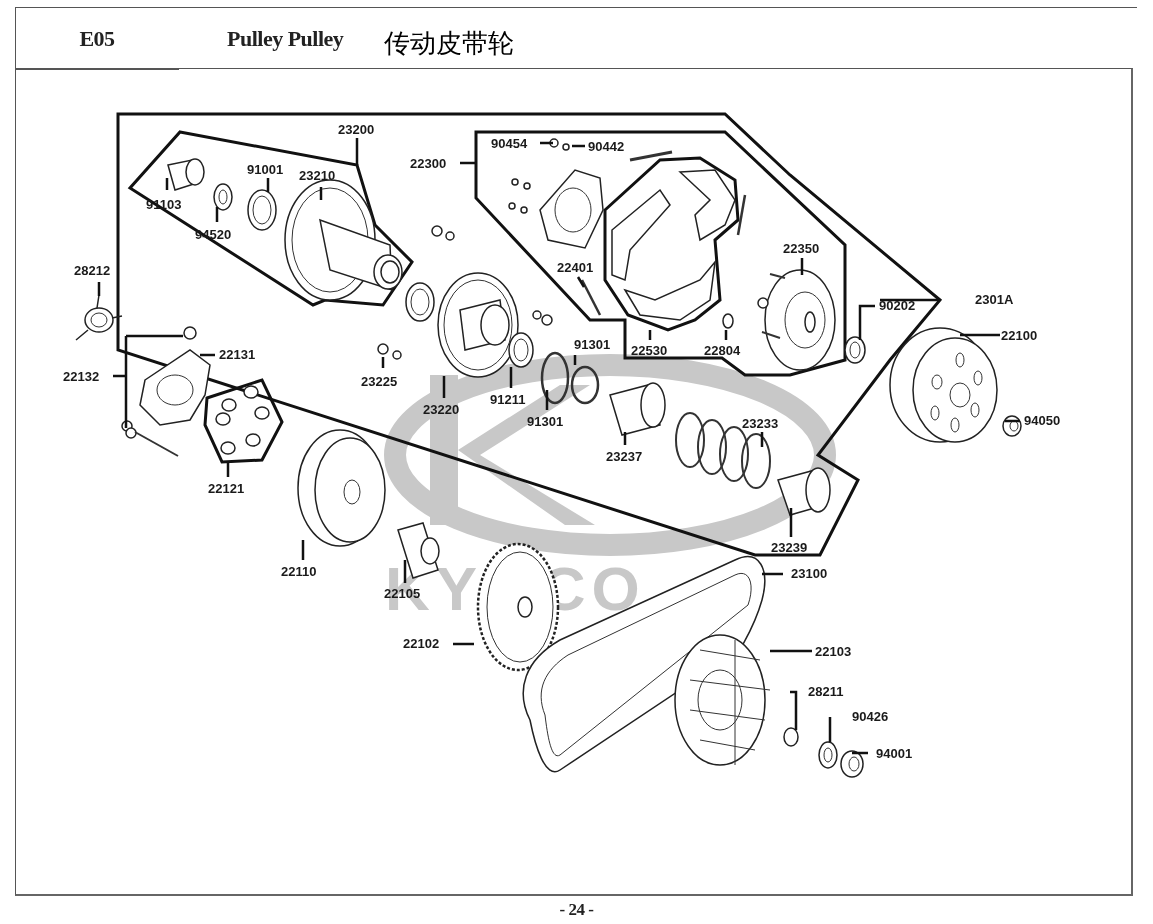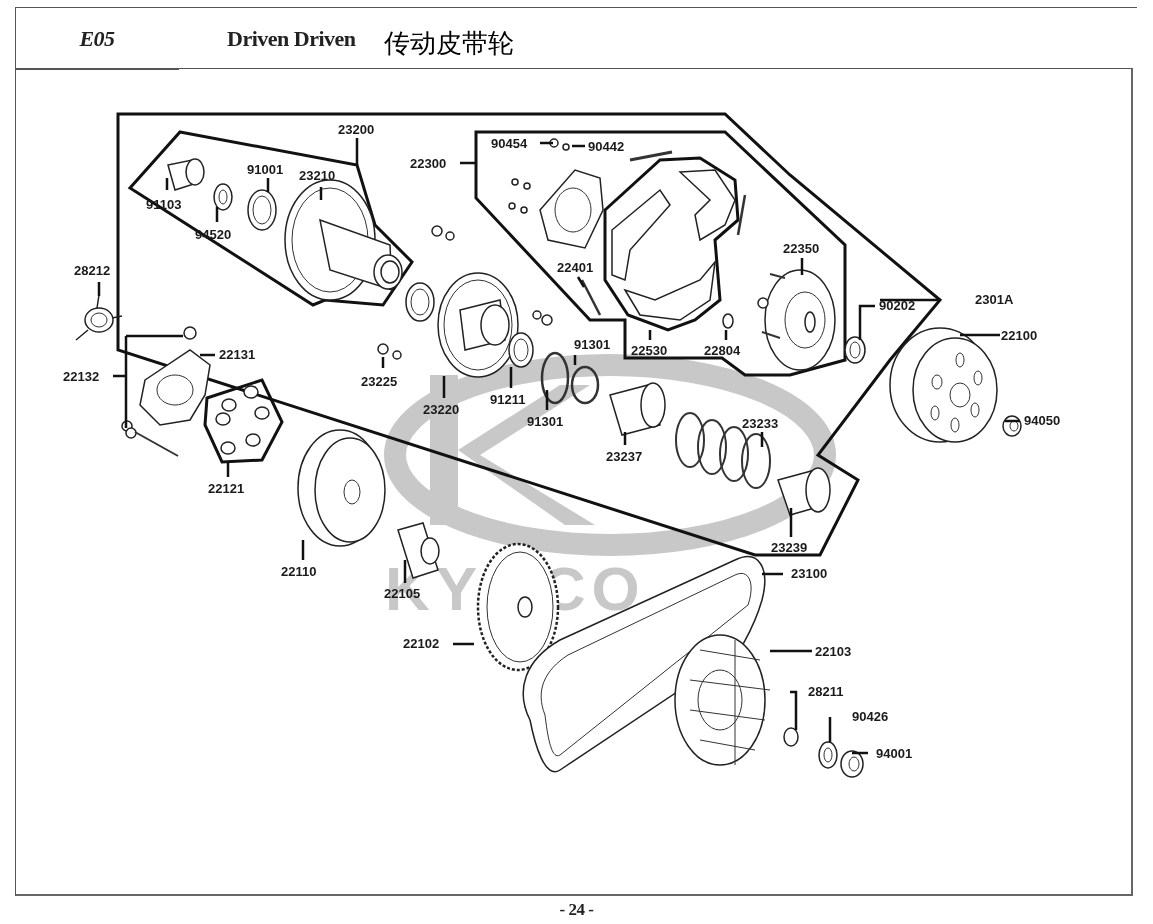--- a/index.html
+++ b/index.html
@@ -1,39 +1,39 @@
 <!DOCTYPE html>
 <html><head>
 <meta charset="utf-8">
 <style>
   html, body { margin:0; padding:0; background:#ffffff; }
   body { width:1153px; height:924px; position:relative; overflow:hidden; font-family:"Liberation Sans", sans-serif; }
   .hdr-box { position:absolute; border:1px solid #555; background:#fff; }
   #code-cell { left:15px; top:7px; width:162px; height:61px; display:flex; align-items:center; justify-content:center; }
   #title-cell { left:177px; top:7px; width:960px; height:61px; border-left:none; border-bottom:none; border-right:none; }
   .serif { font-family:"Liberation Serif", serif; font-weight:bold; color:#222; letter-spacing:-0.5px; }
-  #code-text { font-size:22px;font-style:italic; }
+  #code-text { font-size:22px; }
   #title-en { position:absolute; left:50px; top:18px; font-size:22px; }
   #title-cn { position:absolute; left:207px; top:18px; font-size:26px; font-weight:normal; font-family:"DejaVu Sans", sans-serif; }
   #frame { position:absolute; left:15px; top:68px; width:1115px; height:825px; border:1px solid #555; border-right:2px solid #666; border-bottom:2px solid #666; }
   #diagram { position:absolute; left:0; top:0; }
   #page-num { position:absolute; left:0; width:1153px; top:900px; text-align:center; font-size:17px; }
   .lbl { font-family:"Liberation Sans", sans-serif; font-weight:bold; font-size:13px; fill:#1a1a1a; }
   .ln { stroke:#111; stroke-width:3; fill:none; }
   .part { stroke:#222; stroke-width:1.5; fill:#fff; }
   .thin { stroke:#333; stroke-width:1; fill:none; }
 </style>
 </head>
 <body>
 
 <div class="hdr-box" id="code-cell">
   <span id="code-text" class="serif">E05</span>
 </div>
 <div class="hdr-box" id="title-cell">
-  <span id="title-en" class="serif">Driven Driven</span>
+  <span id="title-en" class="serif">Pulley Pulley</span>
   <span id="title-cn">传动皮带轮</span>
 </div>
 <div id="frame"></div>
 
 <svg id="diagram" width="1153" height="924" viewBox="0 0 1153 924">
 
   <g opacity="1">
     <ellipse cx="610" cy="455" rx="215" ry="90" fill="none" stroke="#c8c8c8" stroke-width="22"></ellipse>
     <rect x="430" y="375" width="28" height="150" fill="#c8c8c8"></rect>
     <path d="M458 450 L560 385 L590 385 L480 455 L595 525 L565 525 Z" fill="#c8c8c8"></path>

